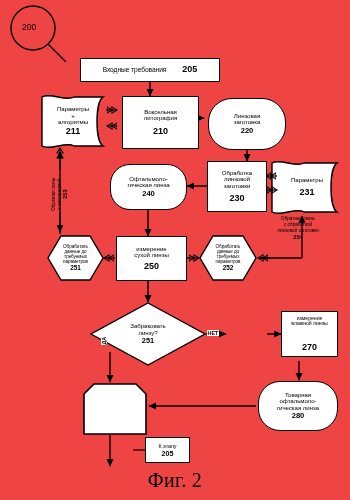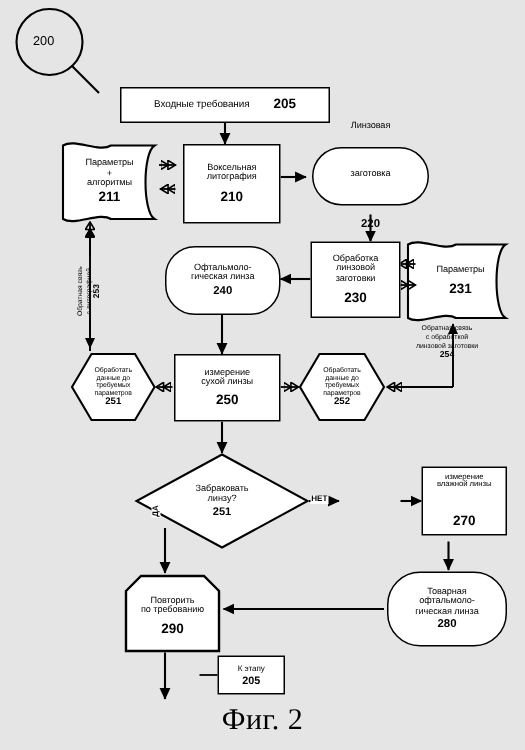--- a/index.html
+++ b/index.html
@@ -8,21 +8,21 @@
     background: #ffffff;
   }
   body {
     font-family: "Liberation Sans", sans-serif;
     color: #000000;
   }
   #page {
     position: relative;
     width: 350px;
     height: 500px;
-    background: #e5e5e5;
+    background: #ef4444;
     overflow: hidden;
   }
   #svg-layer {
     position: absolute;
     left: 0;
     top: 0;
     width: 350px;
     height: 500px;
   }
   .node {
@@ -202,27 +202,27 @@
     <span class="num" style="margin-top:0;">205</span>
   </div>
 
   <div class="node shapeless" style="left:48px; top:97px; width:50px; height:49px;">
     <span class="lbl">Параметры</span>
     <span class="lbl">+</span>
     <span class="lbl">алгоритмы</span>
     <span class="num">211</span>
   </div>
 
-  <div class="node rect" style="left:122px; top:96px; width:65px; height:53px;">
+  <div class="node rect" style="left:122px; top:96px; width:77px; height:53px;">
     <span class="lbl">Воксельная</span>
     <span class="lbl">литография</span>
     <span class="num" style="margin-top:5px;">210</span>
   </div>
 
-  <div class="node oval" style="left:208px; top:98px; width:78px; height:39px; border-radius:24px;gap:25px;">
+  <div class="node oval" style="left:208px; top:98px; width:78px; height:52px; border-radius:24px;">
     <span class="lbl">Линзовая</span>
     <span class="lbl">заготовка</span>
     <span class="num" style="font-size:7.6px;">220</span>
   </div>
 
   <div class="node oval" style="left:110px; top:164px; width:77px; height:46px; border-radius:20px;">
     <span class="lbl">Офтальмоло-</span>
     <span class="lbl">гическая линза</span>
     <span class="num" style="font-size:7.6px;">240</span>
   </div>
@@ -290,25 +290,20 @@
     <span class="num" style="margin-top:16px;">270</span>
   </div>
 
   <div class="node oval" style="left:258px; top:381px; width:80px; height:50px; border-radius:22px;">
     <span class="lbl">Товарная</span>
     <span class="lbl">офтальмоло-</span>
     <span class="lbl">гическая линза</span>
     <span class="num" style="font-size:7.6px;">280</span>
   </div>
 
-  <div class="node shapeless" style="left:84px; top:388px; width:62px; height:46px;">
-    <span class="lbl">Повторить</span>
-    <span class="lbl">по требованию</span>
-    <span class="num" style="margin-top:4px;">290</span>
-  </div>
 
   <div class="node rect tiny" style="left:145px; top:437px; width:45px; height:26px;">
     <span class="lbl" style="font-size:5.4px;">К этапу</span>
     <span class="num">205</span>
   </div>
 
   <div class="fig-caption">Фиг. 2</div>
 
 </div>
 

